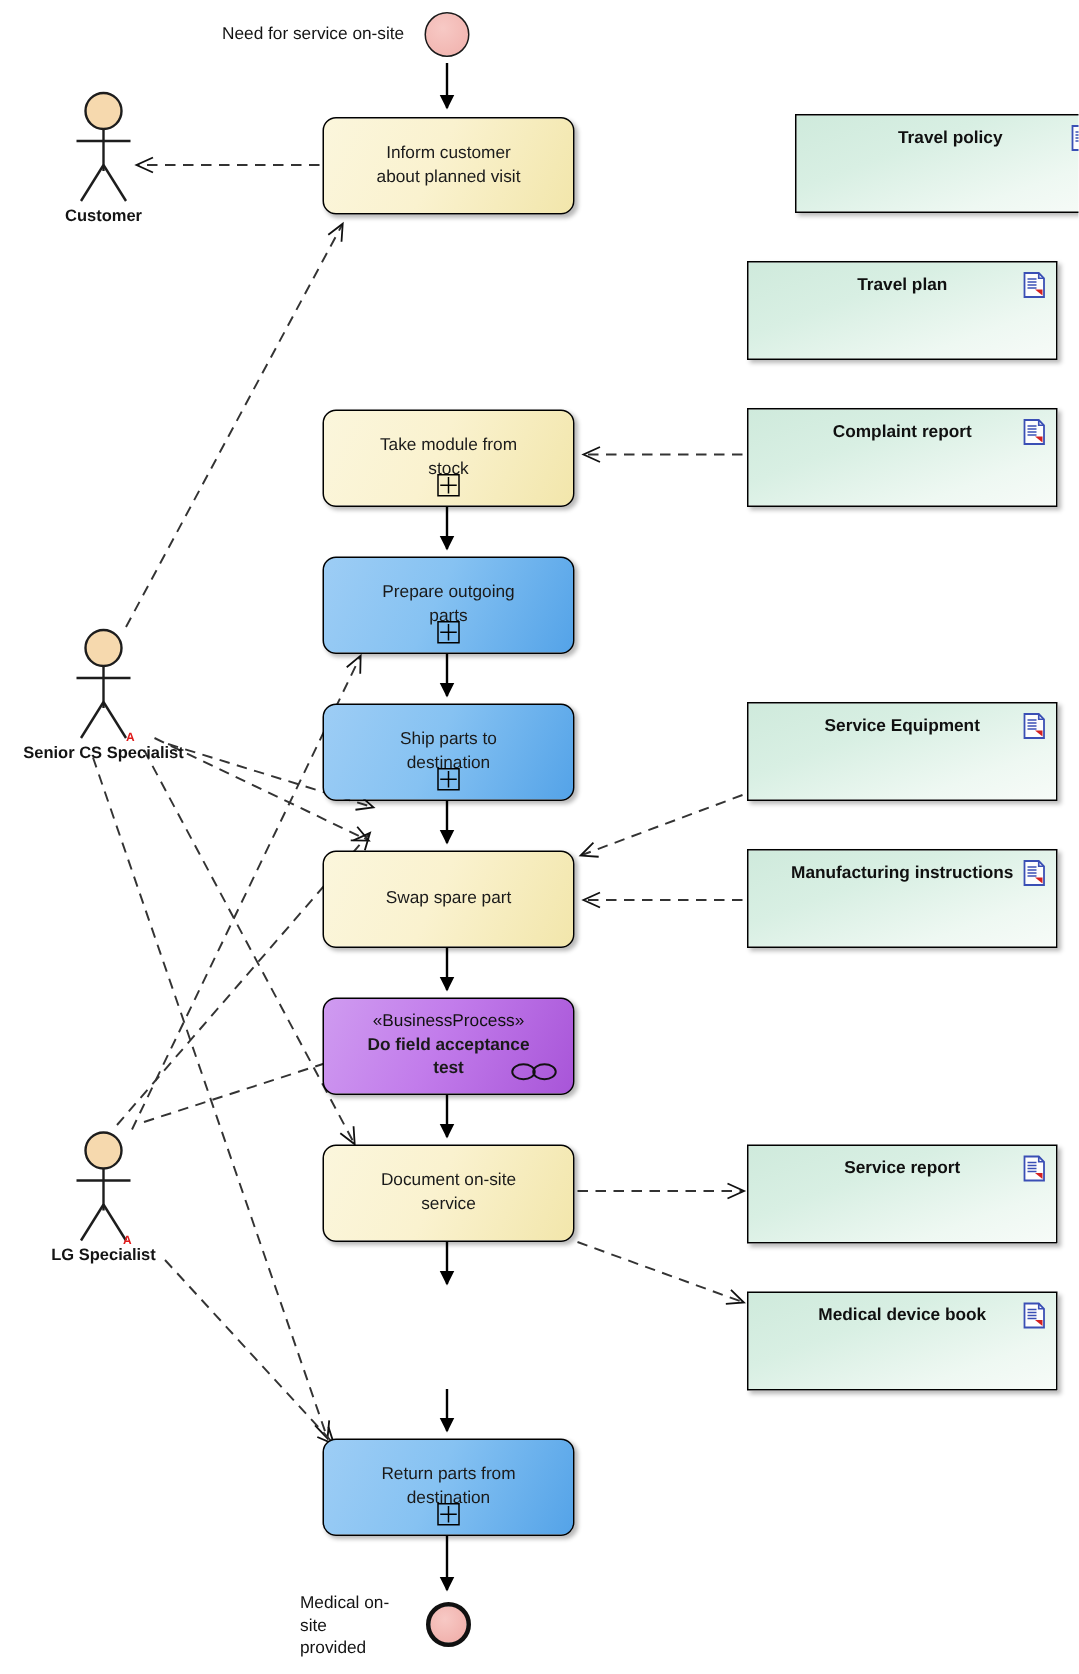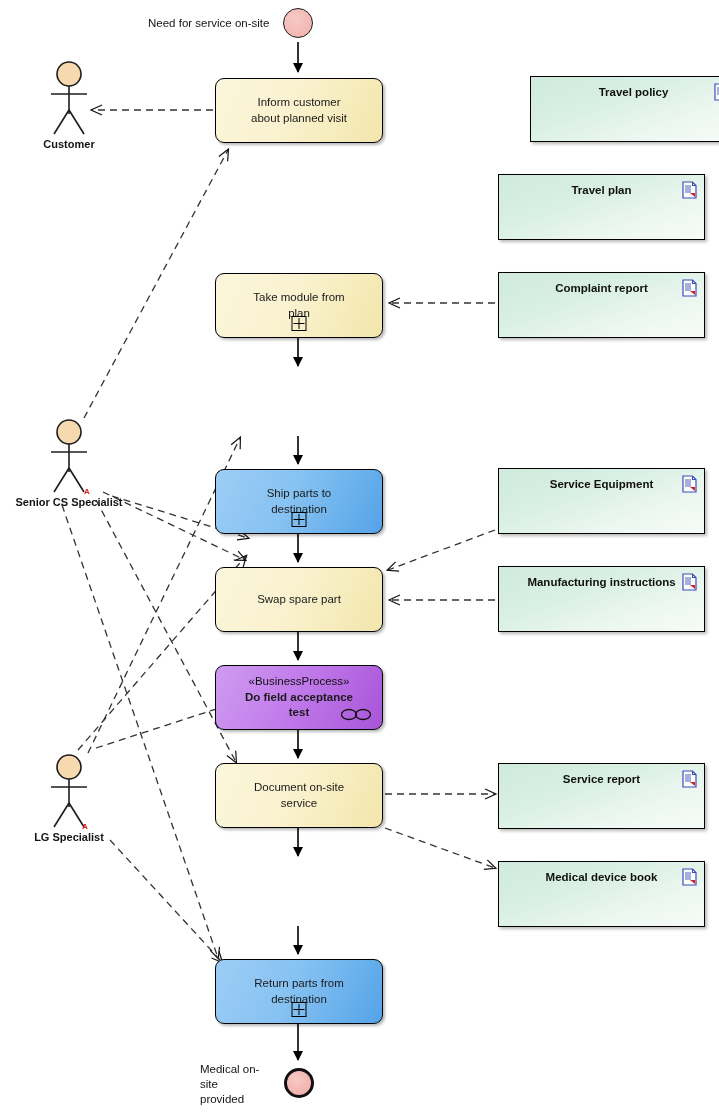--- a/index.html
+++ b/index.html
@@ -264,24 +264,28 @@
     </svg>
     <span class="aname" style="top:78px;">LG Specialist</span>
     <span class="amark" style="left:48px; top:69px;">A</span>
   </div>
 
   <div class="node yellow" style="left:215px; top:78px; width:168px; height:65px;">
     <span class="label">Inform customer about planned visit</span>
   </div>
 
   <div class="node yellow" style="left:215px; top:273px; width:168px; height:65px;">
-    <span class="label">Take module from plan</span>
+    <span class="label">Take module from stock</span>
     <span class="rake"></span>
   </div>
 
+  <div class="node blue" style="left:215px; top:371px; width:168px; height:65px;">
+    <span class="label">Prepare outgoing parts</span>
+    <span class="rake"></span>
+  </div>
 
   <div class="node blue" style="left:215px; top:469px; width:168px; height:65px;">
     <span class="label">Ship parts to destination</span>
     <span class="rake"></span>
   </div>
 
   <div class="node yellow" style="left:215px; top:567px; width:168px; height:65px;">
     <span class="label">Swap spare part</span>
   </div>
 

